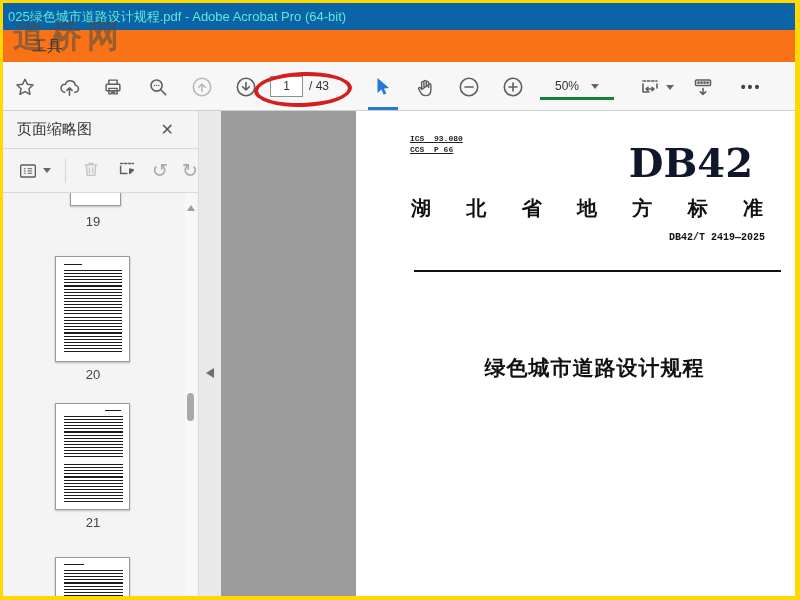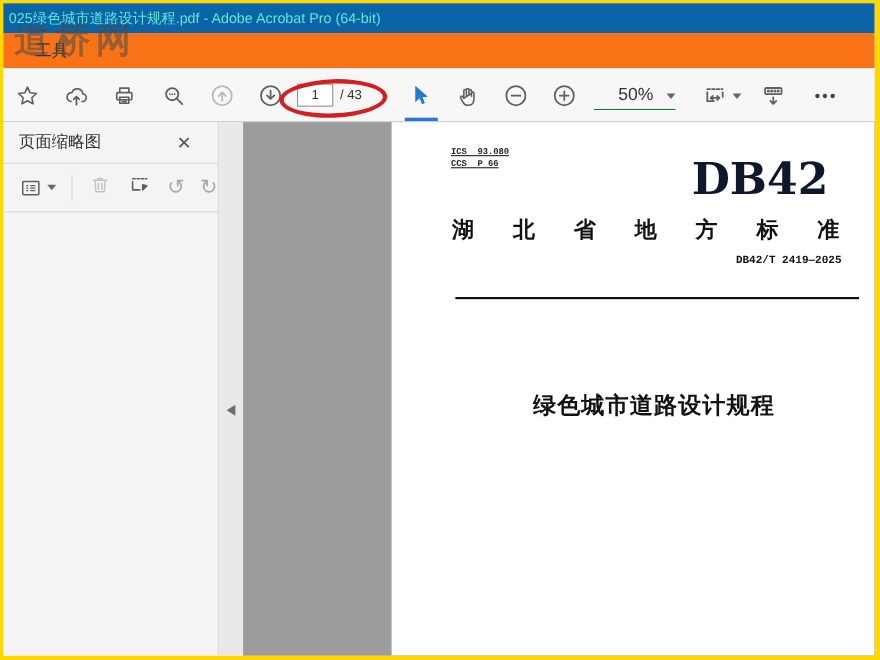--- a/index.html
+++ b/index.html
@@ -17,22 +17,22 @@
   .tab-doc .tlabel { white-space:nowrap; overflow:hidden; }
   .tab-close { color:#555; font-size:15px; line-height:1; cursor:pointer; }
   
   .toolbar { position:relative; height:49px; background:#f7f7f7; border-bottom:1px solid #cfcfcf; }
   .ti { position:absolute; top:13px; width:24px; height:24px; display:flex; align-items:center; justify-content:center; }
   .ti svg { display:block; }
   .pagebox { position:absolute; left:267px; top:14px; width:33px; height:21px; background:#fff;
              border:1px solid #8f8f8f; font-size:12px; color:#333; text-align:center; line-height:19px; }
   .pagetotal { position:absolute; left:306px; top:17px; font-size:12px; color:#333; }
   .zoomcombo { position:absolute; left:537px; top:13px; width:74px; height:25px;
-               border-bottom:1px solid #15803d; display:flex; align-items:center; justify-content:flex-end; gap:12px;
-               font-size:16px; color:#333; }
+               border-bottom:3px solid #15803d; display:flex; align-items:center; justify-content:center; gap:12px;
+               font-size:12px; color:#333; }
   .caret { width:0; height:0; border-left:4px solid transparent; border-right:4px solid transparent;
            border-top:5px solid #666; display:inline-block; }
   .active-underline { position:absolute; left:365px; bottom:0; width:30px; height:3px; background:#2577d8; }
   .red-ellipse { position:absolute; left:251px; top:10px; width:98px; height:35px;
                  border:4px solid #d31f1f; border-radius:50%; transform:rotate(-2deg); }
   
   .bodyrow { display:flex; height:485px; }
   .sidebar { width:195px; background:#f4f4f4; display:flex; flex-direction:column; }
   .sb-header { height:38px; border-bottom:1px solid #d9d9d9; display:flex; align-items:center;
                padding:0 14px; font-size:15px; color:#333; justify-content:space-between; }
@@ -207,20 +207,48 @@
         <span>
           <svg width="22" height="22" viewBox="0 0 24 24" fill="none" class="icon-gray" stroke-width="1.6" stroke-linecap="round" stroke-linejoin="round">
             <path d="M5 6h14" stroke-dasharray="2.5 1.8"></path>
               <path d="M5 9v8h7"></path>
             <path d="M15 17l4-4-4-1z" fill="#5f5f5f"></path>
             </svg>
         </span>
         <span class="rot">↺</span>
         <span class="rot">↻</span>
       </div>
+      <div class="thumbs">
+        <div class="thumb" style="left:67px;top:-2px;width:51px;height:15px"></div>
+        <div class="tlabel-num" style="left:53px;top:21px">19</div>
+
+        <div class="thumb" style="left:52px;top:63px;width:75px;height:106px">
+          <div class="tlines" style="left:8px;top:7px;width:18px;height:3px"></div>
+          <div class="tlines" style="left:8px;top:13px;width:58px;height:44px"></div>
+          <div class="tlines" style="left:8px;top:60px;width:58px;height:36px"></div>
+        </div>
+        <div class="tlabel-num" style="left:53px;top:174px">20</div>
+
+        <div class="thumb" style="left:52px;top:210px;width:75px;height:107px">
+          <div class="tlines" style="right:8px;top:6px;width:16px;height:3px"></div>
+          <div class="tlines" style="left:8px;top:12px;width:59px;height:42px"></div>
+          <div class="tlines" style="left:8px;top:60px;width:59px;height:38px"></div>
+        </div>
+        <div class="tlabel-num" style="left:53px;top:322px">21</div>
+
+        <div class="thumb" style="left:52px;top:364px;width:75px;height:90px">
+          <div class="tlines" style="left:8px;top:6px;width:20px;height:3px"></div>
+          <div class="tlines" style="left:8px;top:12px;width:59px;height:30px"></div>
+        </div>
+
+        <div class="sb-scroll">
+          <div class="up"></div>
+          <div class="sb-thumbbar"></div>
+        </div>
+      </div>
     </div>
 
     <div class="gutter">
       <div class="tri"></div>
     </div>
 
     <div class="docarea">
       <div class="page">
         <div class="ics">ICS  93.080
 CCS  P 66</div>

